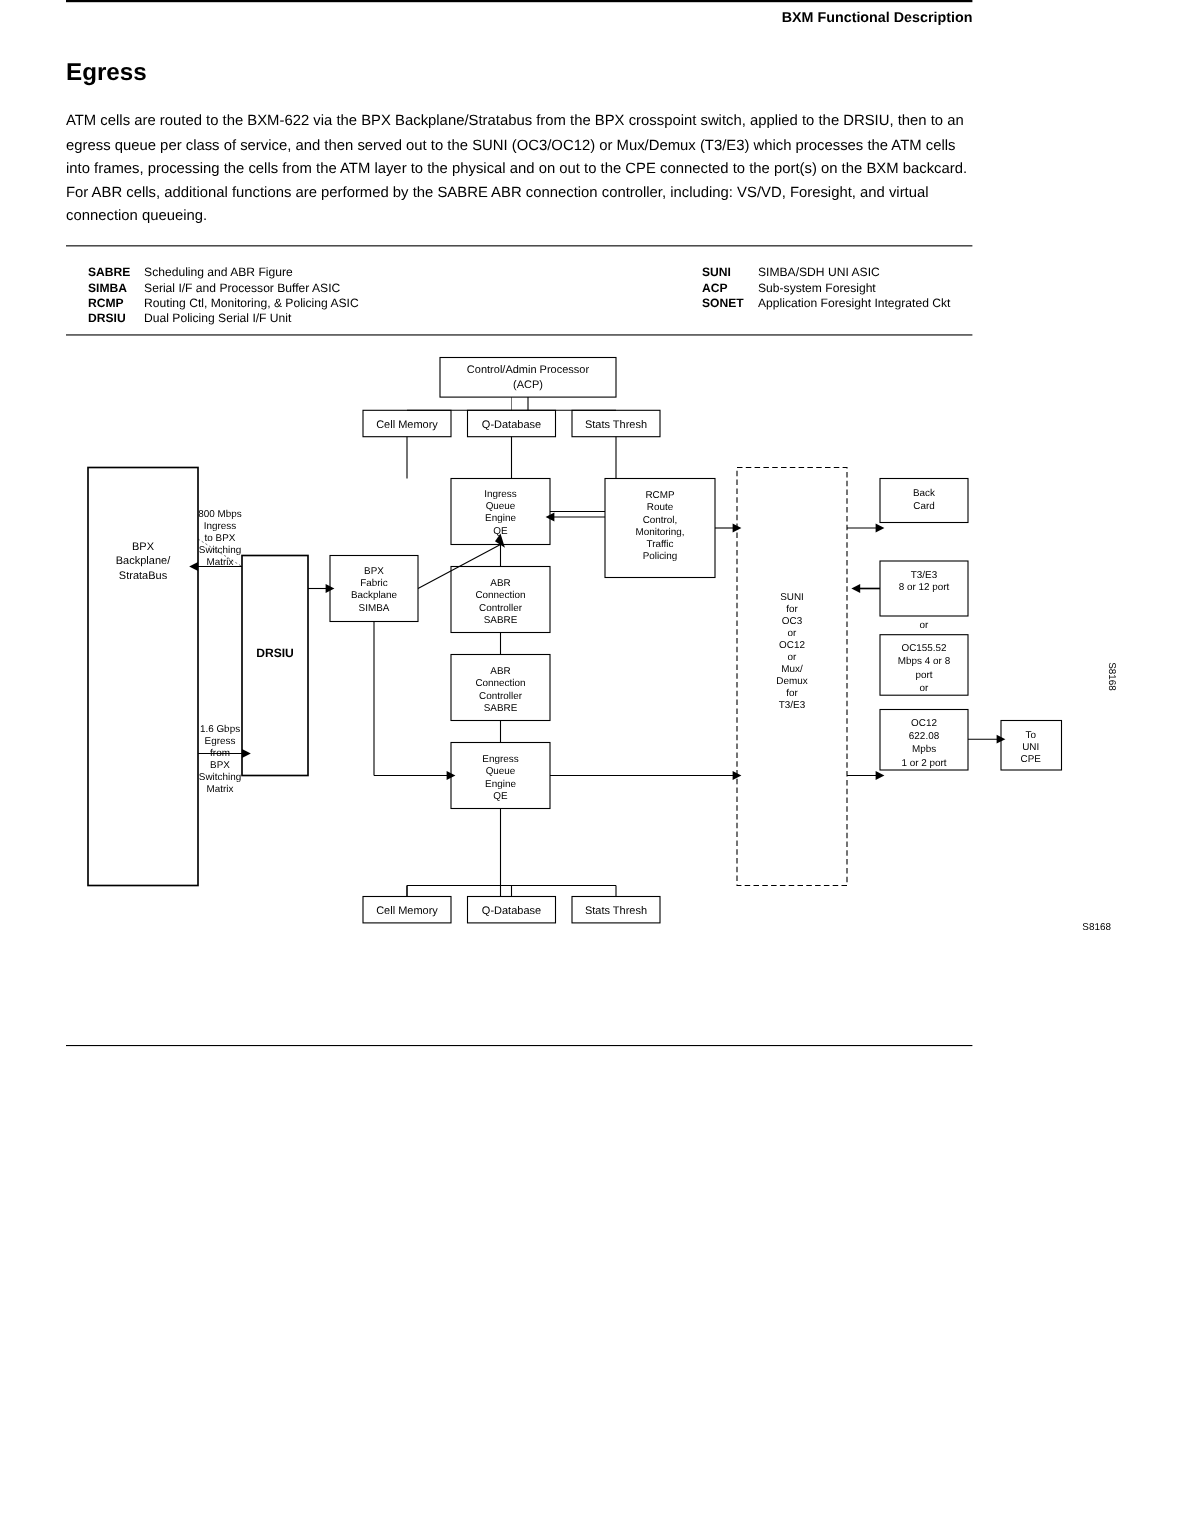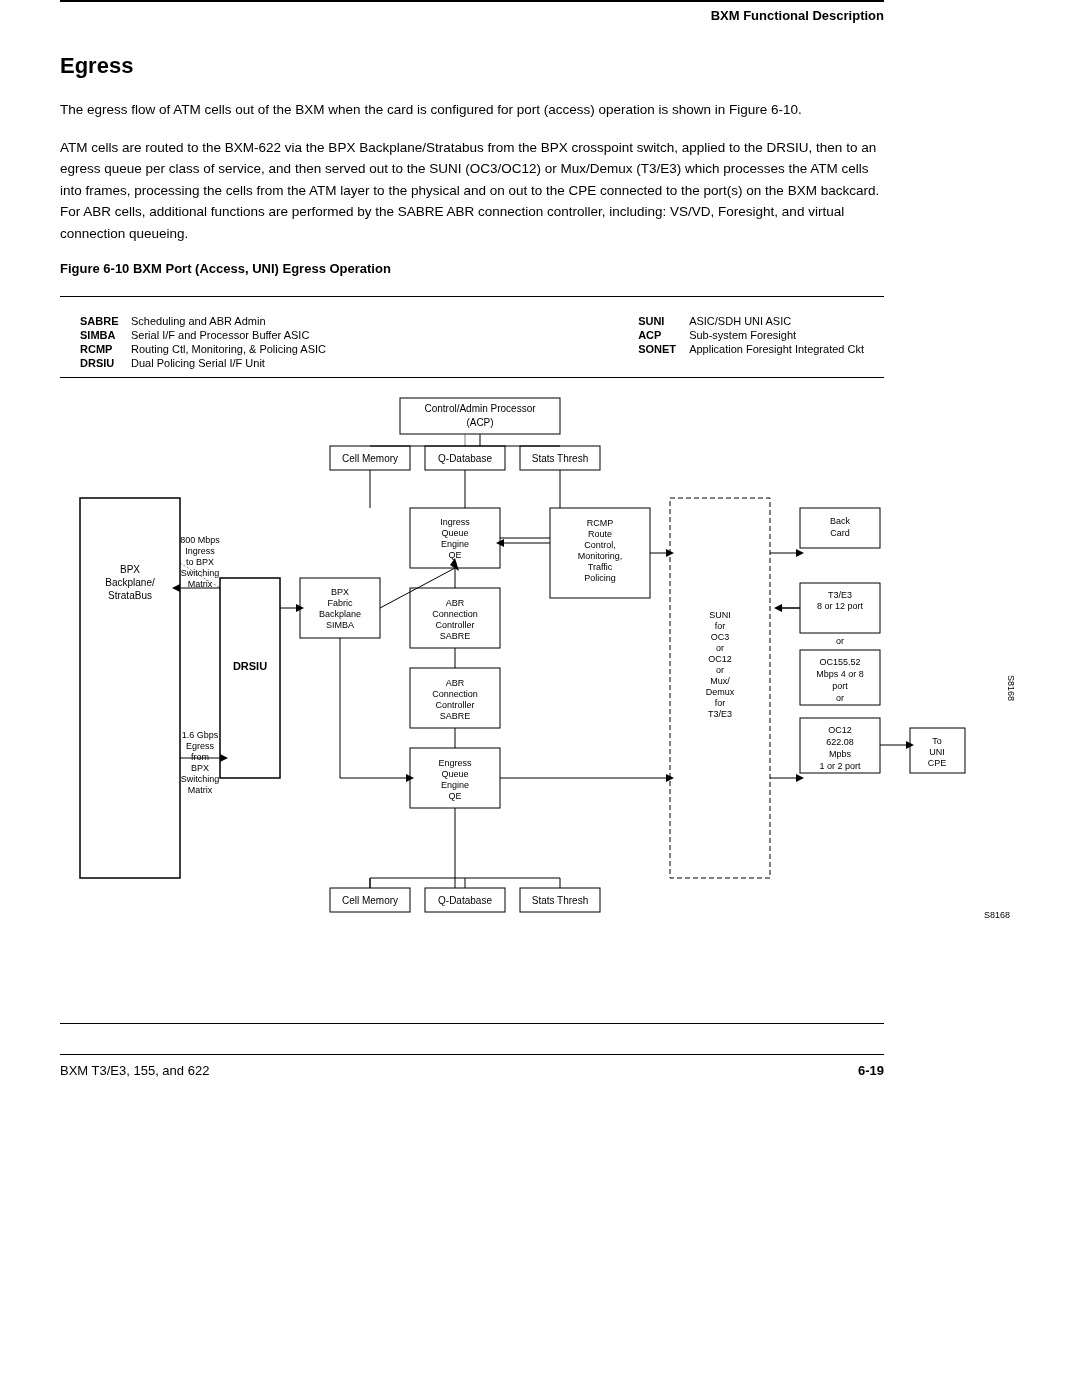--- a/index.html
+++ b/index.html
@@ -103,50 +103,48 @@
 <body>
 
 <div class="page">
 
   <div class="header-line">
     <span class="header-title">BXM Functional Description</span>
   </div>
 
   <div class="section-title">Egress</div>
 
-  <p class="body-text">The egress flow of ATM cells out of the BXM when the card is configured for port (access) operation is shown in Figure 6-10.</p>
   <p class="body-text">ATM cells are routed to the BXM-622 via the BPX Backplane/Stratabus from the BPX crosspoint switch, applied to the DRSIU, then to an egress queue per class of service, and then served out to the SUNI (OC3/OC12) or Mux/Demux (T3/E3) which processes the ATM cells into frames, processing the cells from the ATM layer to the physical and on out to the CPE connected to the port(s) on the BXM backcard. For ABR cells, additional functions are performed by the SABRE ABR connection controller, including: VS/VD, Foresight, and virtual connection queueing.</p>
 
-  <div class="figure-caption">Figure 6-10    BXM Port (Access, UNI) Egress Operation</div>
 
   <div class="diagram-container">
 
     <div class="legend-area">
       <div class="legend-col">
         <div class="legend-row">
           <span class="legend-key">SABRE</span>
-          <span>Scheduling and ABR Admin</span>
+          <span>Scheduling and ABR Figure</span>
         </div>
         <div class="legend-row">
           <span class="legend-key">SIMBA</span>
           <span>Serial I/F and Processor Buffer ASIC</span>
         </div>
         <div class="legend-row">
           <span class="legend-key">RCMP</span>
           <span>Routing Ctl, Monitoring, &amp; Policing ASIC</span>
         </div>
         <div class="legend-row">
           <span class="legend-key">DRSIU</span>
           <span>Dual Policing Serial I/F Unit</span>
         </div>
       </div>
       <div class="legend-col">
         <div class="legend-row">
           <span class="legend-key">SUNI</span>
-          <span>ASIC/SDH UNI ASIC</span>
+          <span>SIMBA/SDH UNI ASIC</span>
         </div>
         <div class="legend-row">
           <span class="legend-key">ACP</span>
           <span>Sub-system Foresight</span>
         </div>
         <div class="legend-row">
           <span class="legend-key">SONET</span>
           <span>Application Foresight Integrated Ckt</span>
         </div>
       </div>
@@ -336,17 +334,13 @@
 
       <line x1="395" y1="420" x2="395" y2="500" stroke="#000" stroke-width="1"></line>
 
       <text x="950" y="530" text-anchor="end" font-size="9">S8168</text>
 
       <text x="948" y="300" text-anchor="middle" font-size="9" transform="rotate(90, 948, 300)">S8168</text>
 
     </svg>
   </div>
 
-  <div class="footer-line">
-    <span class="footer-text">BXM T3/E3, 155, and 622</span>
-    <span class="footer-right">6-19</span>
-  </div>
 </div>
 
 </body></html>

